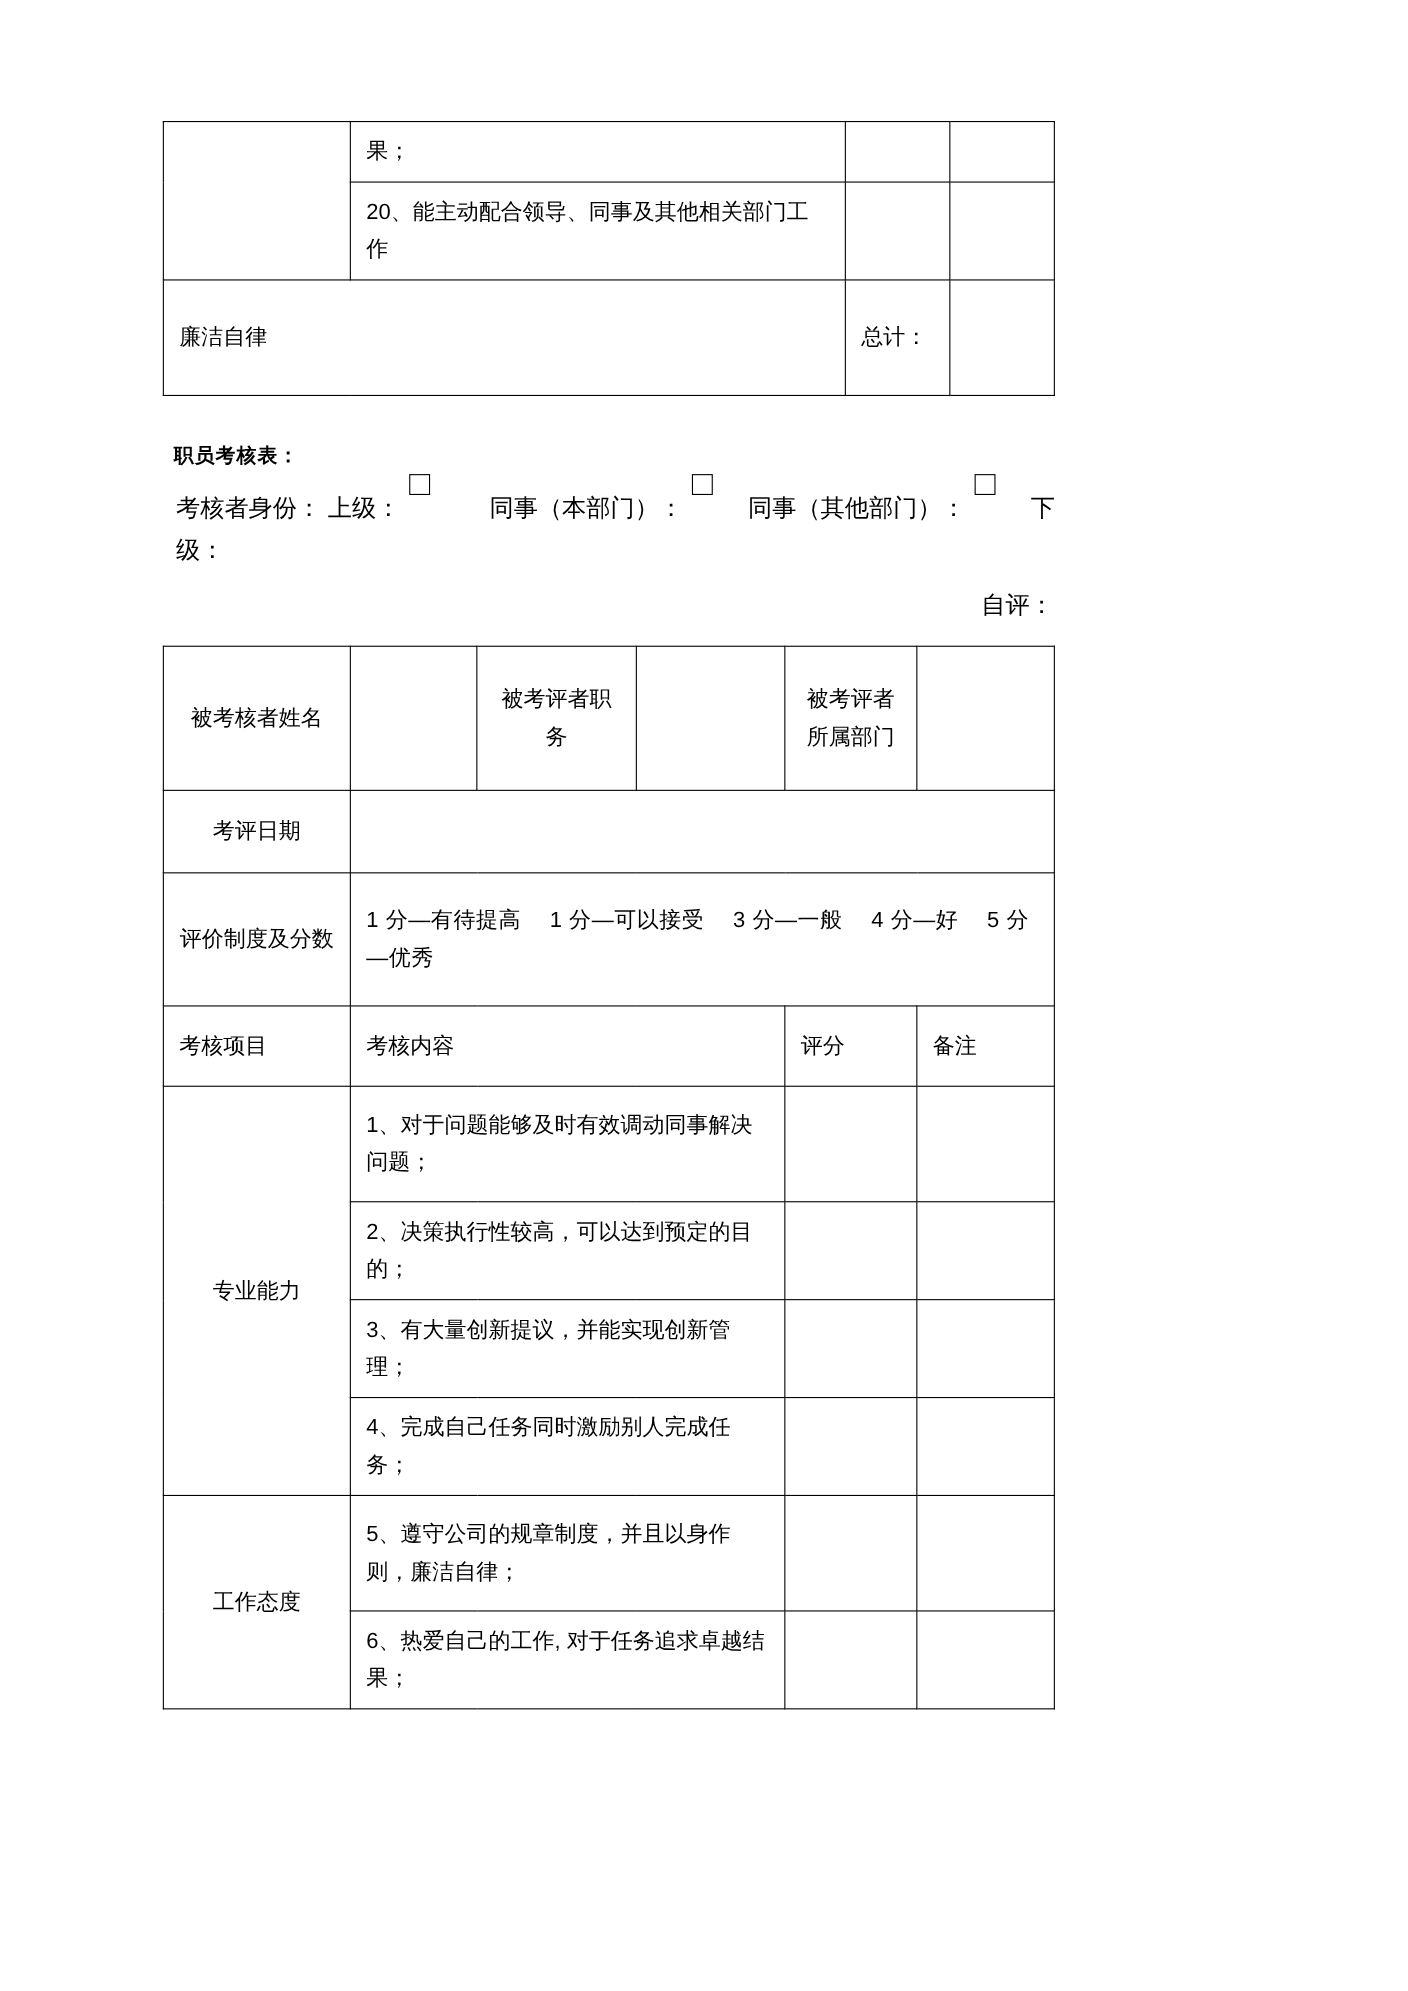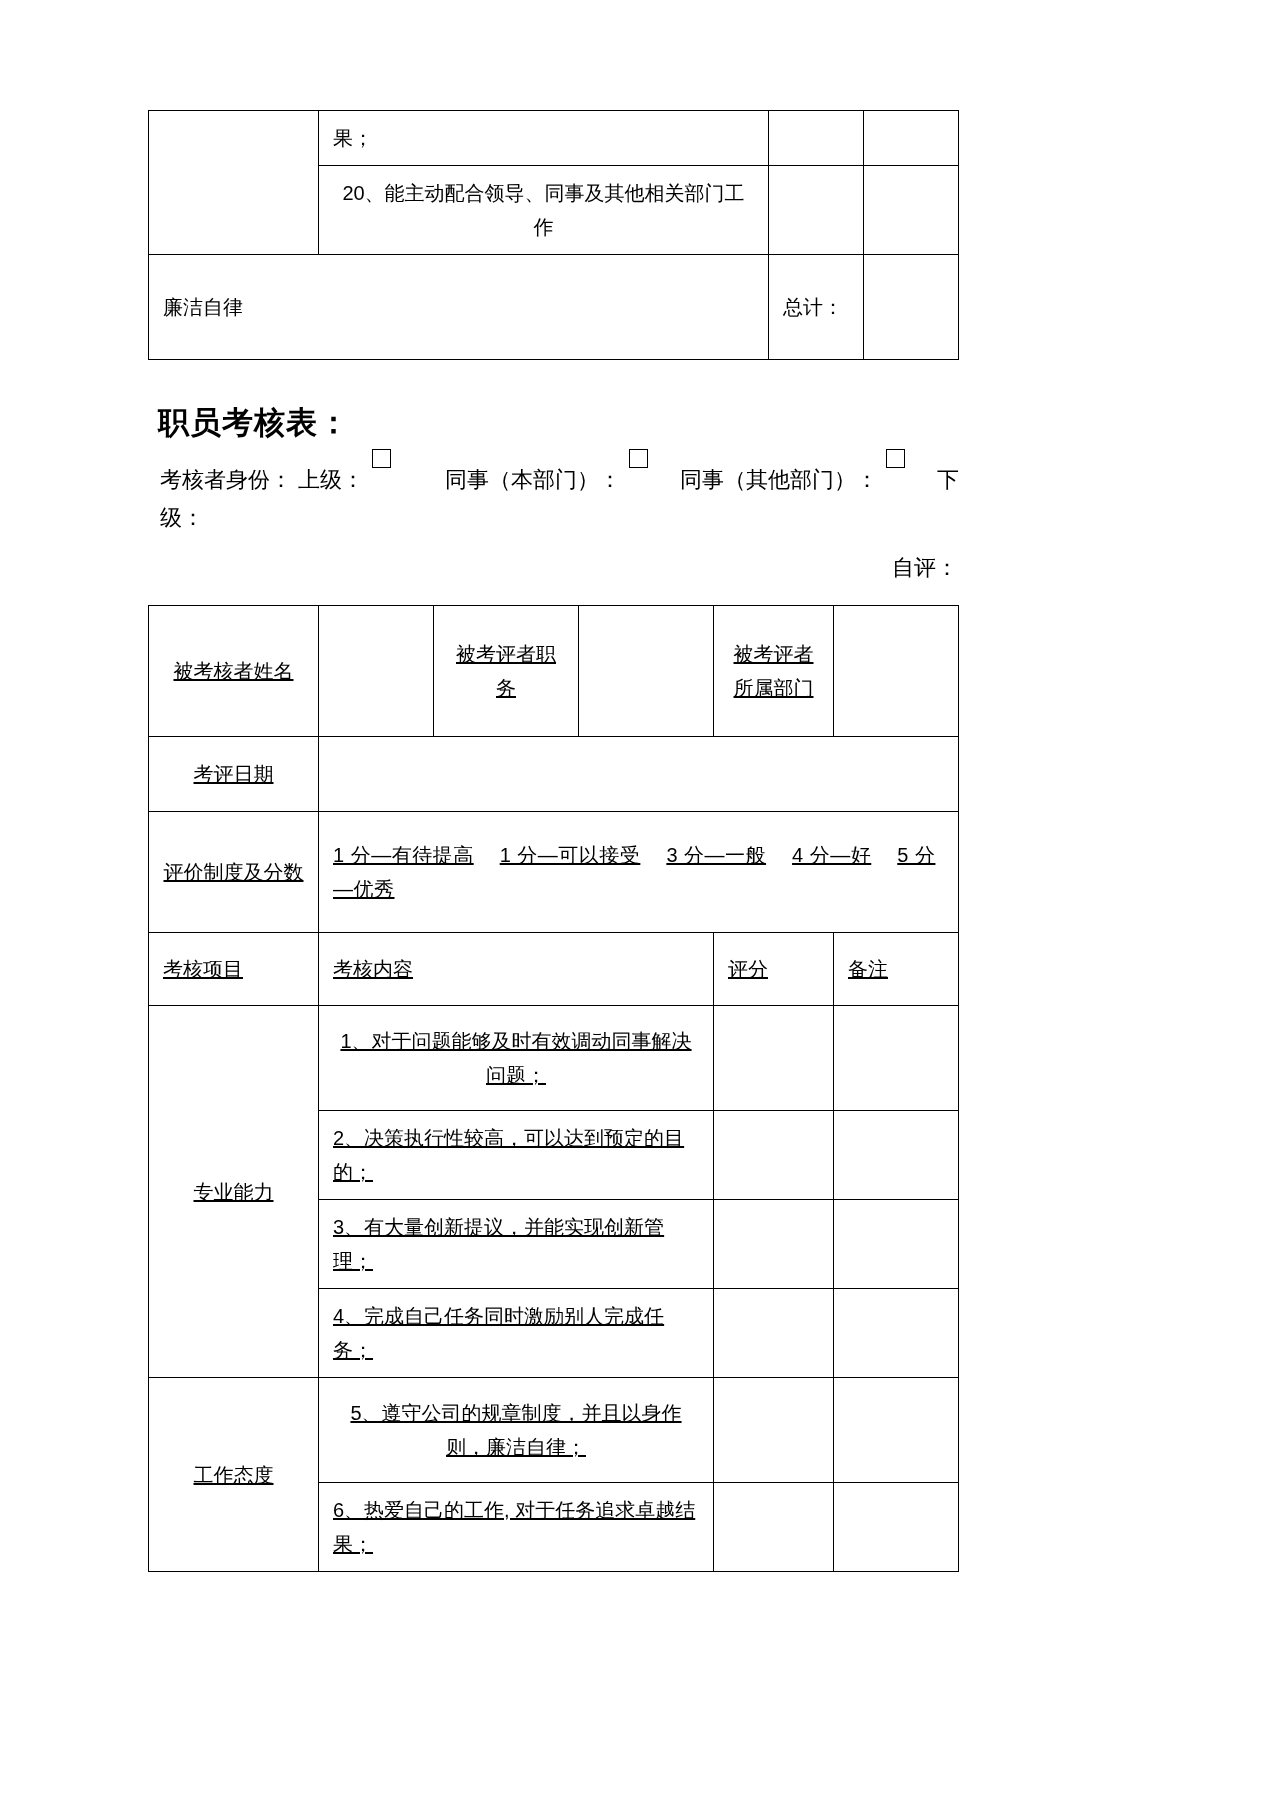--- a/index.html
+++ b/index.html
@@ -43,21 +43,21 @@
   }
   td.cx { text-align: center; }
   td.blank { padding: 0; }
 
   
   .tbl-top td { height: 30px; }
 
   .spacer-1 { height: 42px; }
 
   .section-title {
-    font-size: 31px;
+    font-size: 18px;
     font-weight: bold;
     margin: 0 0 14px 10px;
     letter-spacing: 1px;
   }
 
   .rater-line {
     font-size: 22px;
     line-height: 38px;
     margin: 0 0 8px 12px;
     position: relative;
@@ -77,40 +77,40 @@
   .indent-line {
     font-size: 22px;
     line-height: 46px;
     margin: 0 0 14px 58px;
     text-align: right;
   }
   .gap { display: inline-block; width: 52px; }
   .gap-sm { display: inline-block; width: 30px; }
 
   
-  .tbl-main { margin-top: 6px; text-decoration: underline; }
+  .tbl-main { margin-top: 6px; }
   .tbl-main td {
     font-size: 20px;
     line-height: 33px;
   }
   .score-line {
     font-size: 18px;
     letter-spacing: 0.5px;
     line-height: 30px;
     padding-top: 4px;
   }
   .score-line span { margin-right: 26px; }
   .cat {
     text-align: center;
     font-size: 21px;
   }
   .hdr { text-align: left; font-size: 20px; }
   .item-text { font-size: 19px; line-height: 36px; }
   .item-text-sm { font-size: 18px; line-height: 34px; }
-  .two-line { height: 84px; text-align: center; }
+  .two-line { height: 84px; }
   .one-line { height: 52px; }
 </style>
 </head>
 <body>
 
 <div class="page">
   <div class="content">
 
     <table class="doc tbl-top">
       <colgroup>

